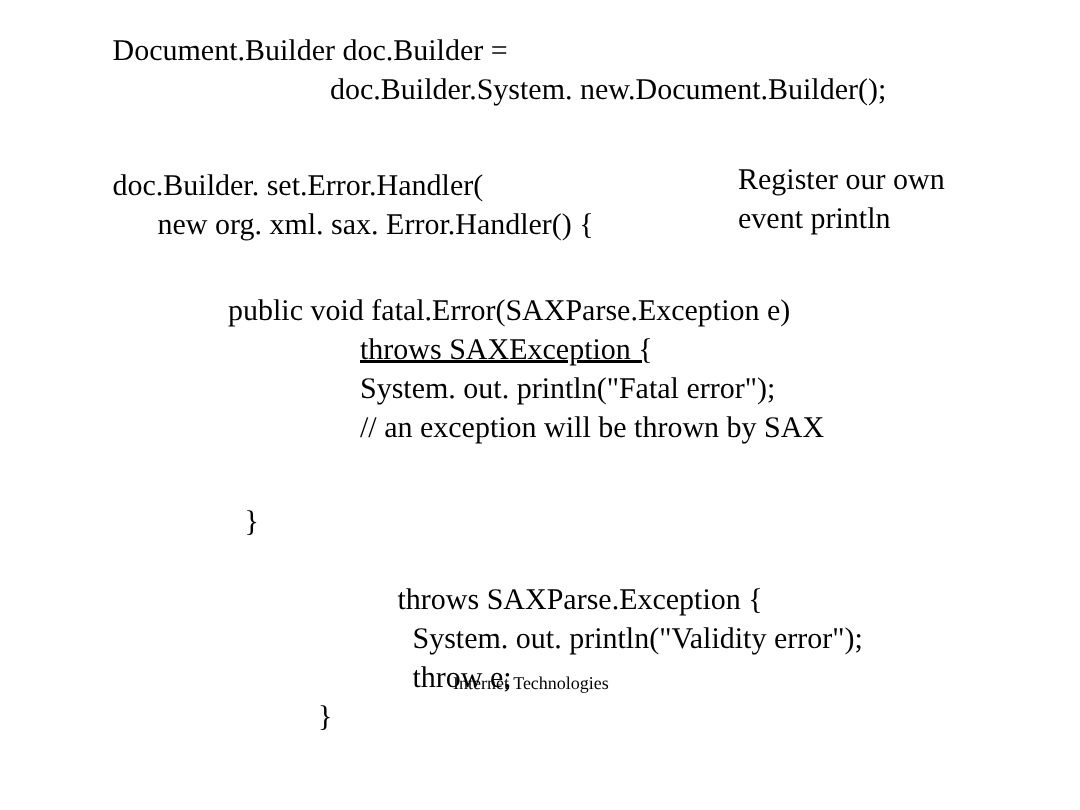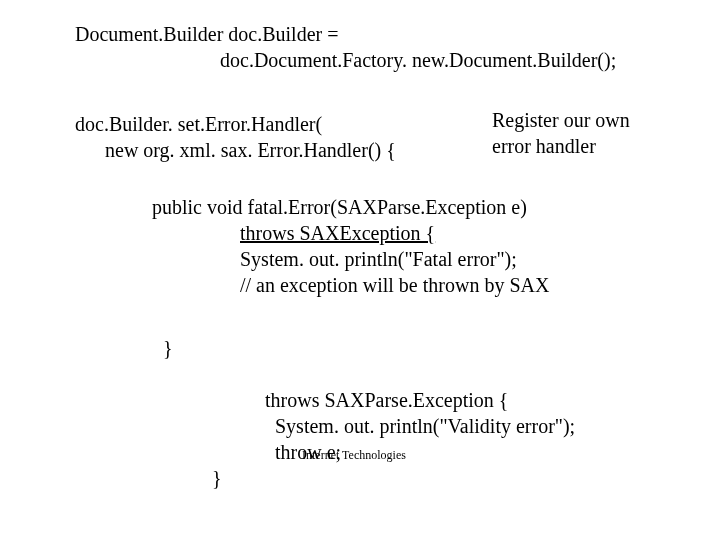--- a/index.html
+++ b/index.html
@@ -33,27 +33,27 @@
     font-size: 12px;
     white-space: nowrap;
   }
 </style>
 </head>
 <body>
 
 <div class="slide">
 
   <div class="line" style="left:75px; top:22px;">Document.Builder doc.Builder =</div>
-  <div class="line" style="left:220px; top:48px;">doc.Document.Factory. new.Document.Builder();</div>
+  <div class="line" style="left:220px; top:48px;">doc.Builder.System. new.Document.Builder();</div>
 
   <div class="line" style="left:75px; top:112px;">doc.Builder. set.Error.Handler(</div>
   <div class="line" style="left:105px; top:138px;">new org. xml. sax. Error.Handler() {</div>
 
   <div class="annot" style="left:480px; top:108px;">Register our own</div>
-  <div class="annot" style="left:480px; top:134px;">error handler</div>
+  <div class="annot" style="left:480px; top:134px;">event println</div>
 
   <div class="line" style="left:140px; top:195px;margin-left:12px;">public void fatal.Error(SAXParse.Exception e)</div>
   <div class="line" style="left:240px; top:221px;text-decoration:underline;">throws SAXException {</div>
   <div class="line" style="left:240px; top:247px;">System. out. println("Fatal error");</div>
   <div class="line" style="left:240px; top:273px;">// an exception will be thrown by SAX</div>
 
   <div class="line" style="left:163px; top:336px;">}</div>
   <div class="line" style="left:265px; top:388px;">throws SAXParse.Exception {</div>
   <div class="line" style="left:275px; top:414px;">System. out. println("Validity error");</div>
   <div class="line" style="left:275px; top:440px;">throw e;</div>

